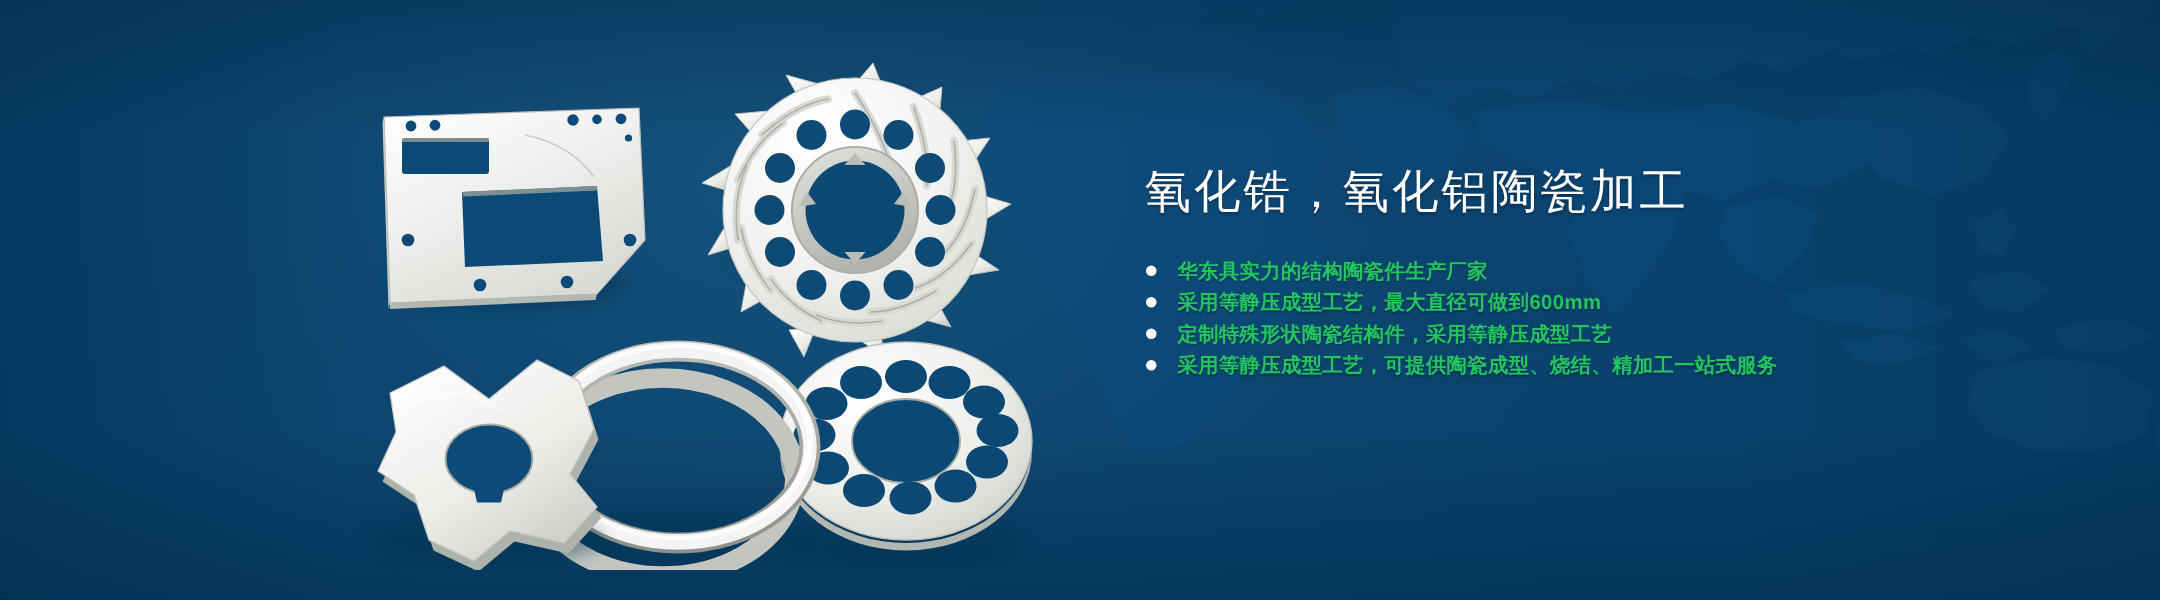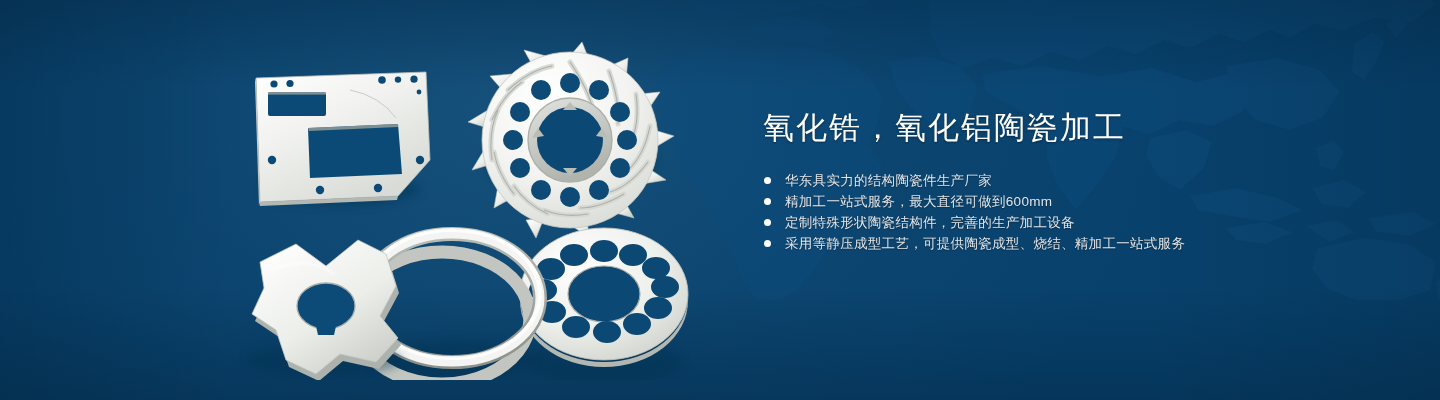--- a/index.html
+++ b/index.html
@@ -83,27 +83,28 @@
     text-shadow: 0 1px 2px rgba(0,20,40,0.45);
     white-space: nowrap;
   }
   .bullets {
     list-style: none;
     margin: 0;
     padding: 0;
   }
   .bullets li {
     position: relative;
-    color: #e5e5e5;
+    color: #22c55e;
     font-size: 13.5px;
     line-height: 21px;
     padding-left: 22px;
     letter-spacing: 0.3px;
     white-space: nowrap;
     text-shadow: 0 1px 1px rgba(0,18,36,0.40);
+    font-weight: bold;
   }
   .dot {
     position: absolute;
     left: 1px;
     top: 7px;
     width: 7px;
     height: 7px;
     border-radius: 50%;
     background: #ffffff;
   }
@@ -382,25 +383,25 @@
   <div class="copy">
     <h1 class="headline">氧化锆，氧化铝陶瓷加工</h1>
 
     <ul class="bullets">
       <li>
         <span class="dot"></span>
         <span>华东具实力的结构陶瓷件生产厂家</span>
       </li>
       <li>
         <span class="dot"></span>
-        <span>精加工一站式服务，最大直径可做到600mm</span>
+        <span>采用等静压成型工艺，最大直径可做到600mm</span>
       </li>
       <li>
         <span class="dot"></span>
-        <span>定制特殊形状陶瓷结构件，完善的生产加工设备</span>
+        <span>定制特殊形状陶瓷结构件，采用等静压成型工艺</span>
       </li>
       <li>
         <span class="dot"></span>
         <span>采用等静压成型工艺，可提供陶瓷成型、烧结、精加工一站式服务</span>
       </li>
     </ul>
   </div>
 
 </div>
 

